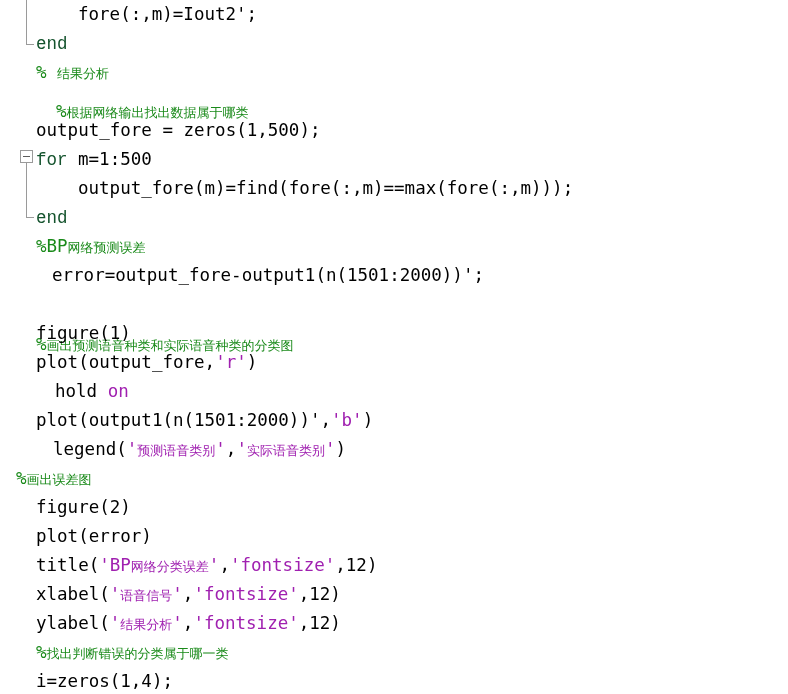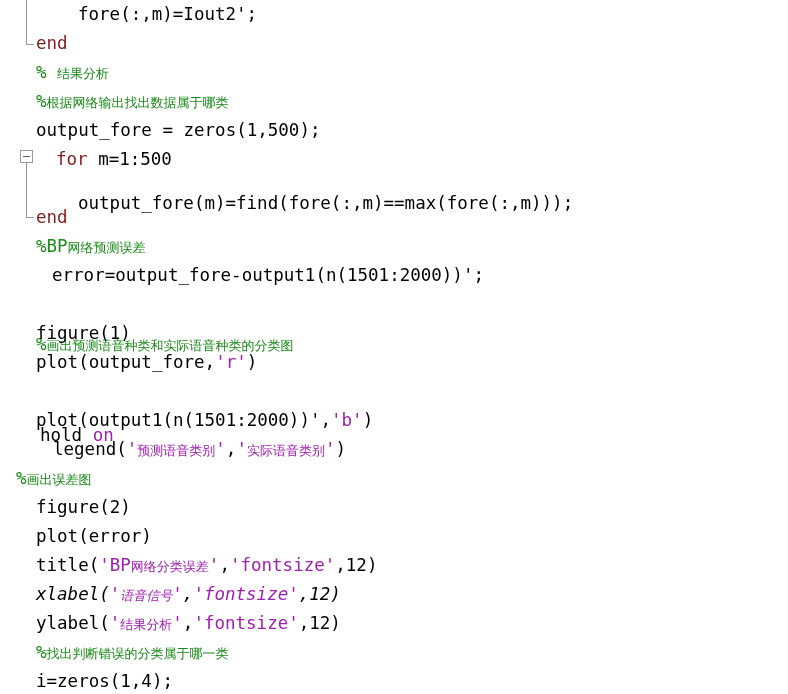--- a/index.html
+++ b/index.html
@@ -77,21 +77,21 @@
     line-height: 29px;
     white-space: pre;
     font-size: 17.5px;
     font-family: "DejaVu Sans Mono", "Liberation Mono", monospace;
     color: #000000;
     letter-spacing: 0px;
   }
 
   
   .tok-plain   { color: #000000; }
-  .tok-keyword { color: #7f1d1d; }
+  .tok-keyword { color: #14532d; font-family: Liberation Mono, monospace; }
   .tok-string  { color: #a020b0; }
   .tok-comment { color: #1a8a1a; }
 
   
   .cjk {
     font-family: "DejaVu Sans", "Liberation Sans", sans-serif;
     font-size: 13px;
   }
 </style>
 </head>
@@ -104,36 +104,36 @@
       <div class="fold-corner" style="top: 44px;"></div>
       <div class="fold-box" style="top: 150px;"></div>
       <div class="fold-line" style="top: 163px; height: 54px;"></div>
       <div class="fold-corner" style="top: 217px;"></div>
     </div>
 
   <div class="code-area" id="code-area">
       <div class="code-line" style="top: 0px; padding-left: 78px;"><span class="tok-plain">fore(:,m)=Iout2</span><span class="tok-plain">'</span><span class="tok-plain">;</span></div>
       <div class="code-line" style="top: 29px; padding-left: 36px;"><span class="tok-keyword">end</span></div>
       <div class="code-line" style="top: 58px; padding-left: 36px;"><span class="tok-comment">% </span><span class="tok-comment cjk">结果分析</span></div>
-      <div class="code-line" style="top: 87px; padding-left: 36px;"><span class="tok-comment">%</span><span class="tok-comment cjk">根据网络输出找出数据属于哪类</span></div>
+      <div class="code-line" style="top: 97px; padding-left: 56px;"><span class="tok-comment">%</span><span class="tok-comment cjk">根据网络输出找出数据属于哪类</span></div>
       <div class="code-line" style="top: 116px; padding-left: 36px;"><span class="tok-plain">output_fore = zeros(1,500);</span></div>
-      <div class="code-line" style="top: 145px; padding-left: 56px;"><span class="tok-keyword">for</span><span class="tok-plain"> m=1:500</span></div>
-      <div class="code-line" style="top: 174px; padding-left: 78px; margin-top: 15px;"><span class="tok-plain">output_fore(m)=find(fore(:,m)==max(fore(:,m)));</span></div>
+      <div class="code-line" style="top: 145px; padding-left: 36px;"><span class="tok-keyword">for</span><span class="tok-plain"> m=1:500</span></div>
+      <div class="code-line" style="top: 174px; padding-left: 78px;"><span class="tok-plain">output_fore(m)=find(fore(:,m)==max(fore(:,m)));</span></div>
       <div class="code-line" style="top: 203px; padding-left: 36px;"><span class="tok-keyword">end</span></div>
       <div class="code-line" style="top: 232px; padding-left: 36px;"><span class="tok-comment">%BP</span><span class="tok-comment cjk">网络预测误差</span></div>
       <div class="code-line" style="top: 261px; padding-left: 52px;"><span class="tok-plain">error=output_fore-output1(n(1501:2000))';</span></div>
       <div class="code-line" style="top: 290px; padding-left: 36px; margin-top: 40px;"><span class="tok-comment">%</span><span class="tok-comment cjk">画出预测语音种类和实际语音种类的分类图</span></div>
       <div class="code-line" style="top: 319px; padding-left: 36px;"><span class="tok-plain">figure(1)</span></div>
       <div class="code-line" style="top: 348px; padding-left: 36px;"><span class="tok-plain">plot(output_fore,</span><span class="tok-string">'r'</span><span class="tok-plain">)</span></div>
-      <div class="code-line" style="top: 377px; padding-left: 40px; margin-top: 44px;"><span class="tok-plain">hold </span><span class="tok-string">on</span></div>
+      <div class="code-line" style="top: 377px; padding-left: 55px;"><span class="tok-plain">hold </span><span class="tok-string">on</span></div>
       <div class="code-line" style="top: 406px; padding-left: 36px; text-align: right;"><span class="tok-plain">plot(output1(n(1501:2000))',</span><span class="tok-string">'b'</span><span class="tok-plain">)</span></div>
       <div class="code-line" style="top: 435px; padding-left: 36px; margin-left: 17px;"><span class="tok-plain">legend(</span><span class="tok-string">'</span><span class="tok-string cjk">预测语音类别</span><span class="tok-string">'</span><span class="tok-plain">,</span><span class="tok-string">'</span><span class="tok-string cjk">实际语音类别</span><span class="tok-string">'</span><span class="tok-plain">)</span></div>
       <div class="code-line" style="top: 464px; padding-left: 16px;"><span class="tok-comment">%</span><span class="tok-comment cjk">画出误差图</span></div>
       <div class="code-line" style="top: 493px; padding-left: 36px;"><span class="tok-plain">figure(2)</span></div>
       <div class="code-line" style="top: 522px; padding-left: 36px;"><span class="tok-plain">plot(error)</span></div>
       <div class="code-line" style="top: 551px; padding-left: 36px;"><span class="tok-plain">title(</span><span class="tok-string">'BP</span><span class="tok-string cjk">网络分类误差</span><span class="tok-string">'</span><span class="tok-plain">,</span><span class="tok-string">'fontsize'</span><span class="tok-plain">,12)</span></div>
-      <div class="code-line" style="top: 580px; padding-left: 36px; font-style: italic;"><span class="tok-plain">xlabel(</span><span class="tok-string">'</span><span class="tok-string cjk">语音信号</span><span class="tok-string">'</span><span class="tok-plain">,</span><span class="tok-string">'fontsize'</span><span class="tok-plain">,12)</span></div>
+      <div class="code-line" style="top: 580px; padding-left: 36px;"><span class="tok-plain">xlabel(</span><span class="tok-string">'</span><span class="tok-string cjk">语音信号</span><span class="tok-string">'</span><span class="tok-plain">,</span><span class="tok-string">'fontsize'</span><span class="tok-plain">,12)</span></div>
       <div class="code-line" style="top: 609px; padding-left: 36px;"><span class="tok-plain">ylabel(</span><span class="tok-string">'</span><span class="tok-string cjk">结果分析</span><span class="tok-string">'</span><span class="tok-plain">,</span><span class="tok-string">'fontsize'</span><span class="tok-plain">,12)</span></div>
       <div class="code-line" style="top: 638px; padding-left: 36px;"><span class="tok-comment">%</span><span class="tok-comment cjk">找出判断错误的分类属于哪一类</span></div>
       <div class="code-line" style="top: 667px; padding-left: 36px;"><span class="tok-plain">i=zeros(1,4);</span></div>
     </div>
 
 </div>
 
 </body></html>

